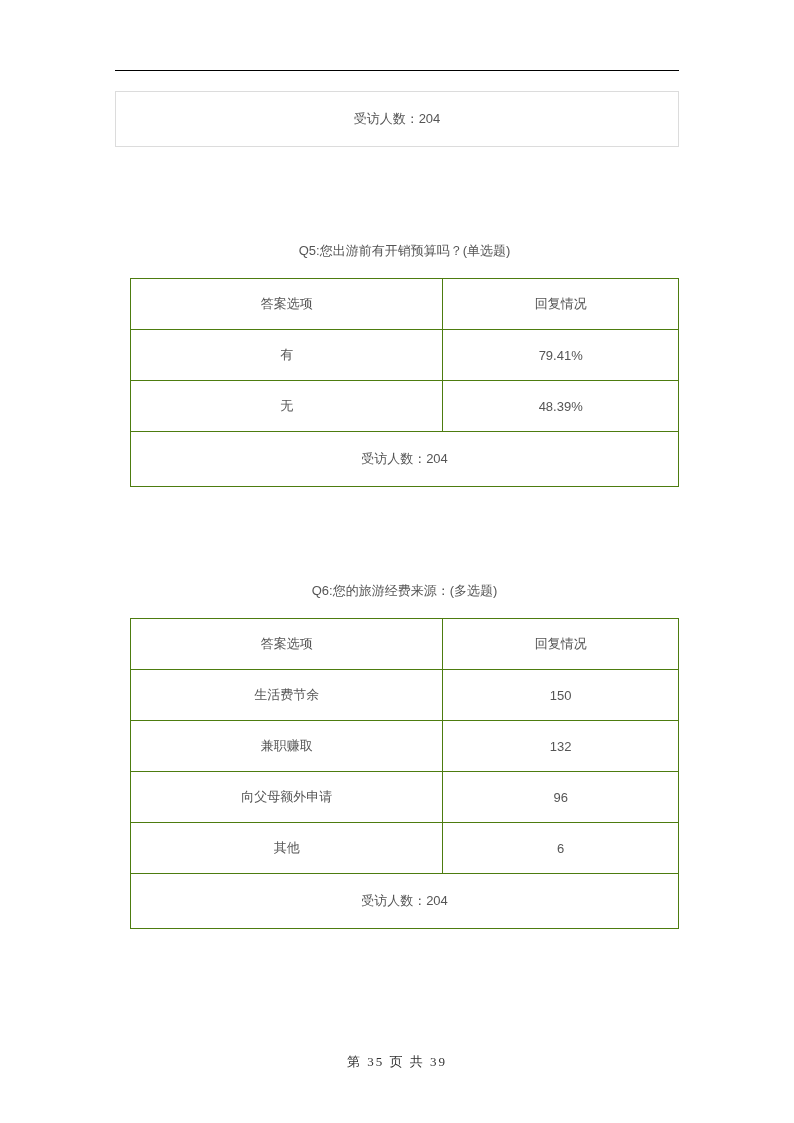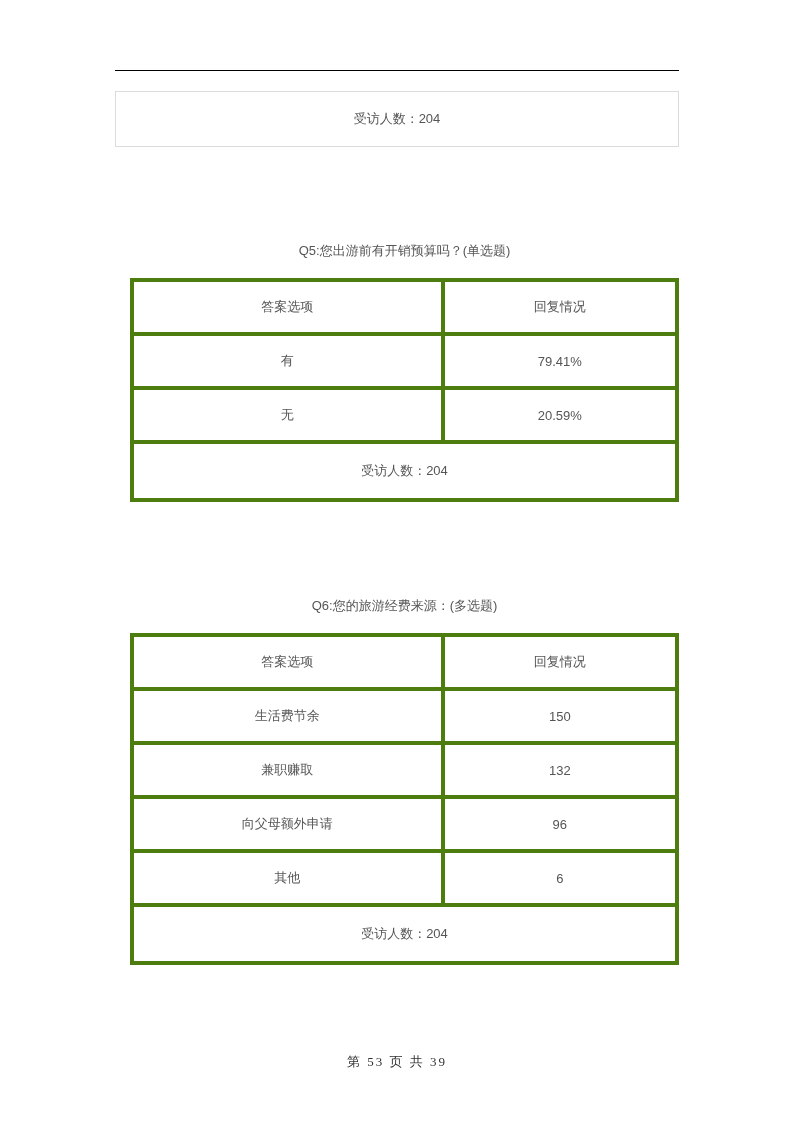--- a/index.html
+++ b/index.html
@@ -36,21 +36,21 @@
     .question-title {
       font-size: 13px;
       color: #555;
       margin-bottom: 18px;
     }
     .table {
       width: 100%;
       border-collapse: collapse;
     }
     .table td {
-      border: 4px solid #4d7c0f;
+      border: 1px solid #4d7c0f;
       padding: 16px 16px;
       font-size: 13px;
       color: #555;
       vertical-align: middle;
     }
     .table .header-row td {
       color: #555;
     }
     .col-left {
       width: 57%;
@@ -90,21 +90,21 @@
           <tr class="header-row">
         <td class="col-left">答案选项</td>
         <td class="col-right">回复情况</td>
       </tr>
       <tr>
         <td class="col-left">有</td>
         <td class="col-right">79.41%</td>
       </tr>
       <tr>
         <td class="col-left">无</td>
-        <td class="col-right">20.59%</td>
+        <td class="col-right">48.39%</td>
       </tr>
       <tr class="footer-row">
         <td colspan="2">
           <span>受访人数：</span><span>204</span>
         </td>
       </tr>
     </tbody>
       </table>
   </div>
 
@@ -136,14 +136,14 @@
         <td colspan="2">
           <span>受访人数：</span><span>204</span>
         </td>
       </tr>
     </tbody>
       </table>
   </div>
 </div>
 
 <div class="page-footer">
-  <span>第 53 页 共 39</span>
+  <span>第 35 页 共 39</span>
 </div>
 
 </body></html>

